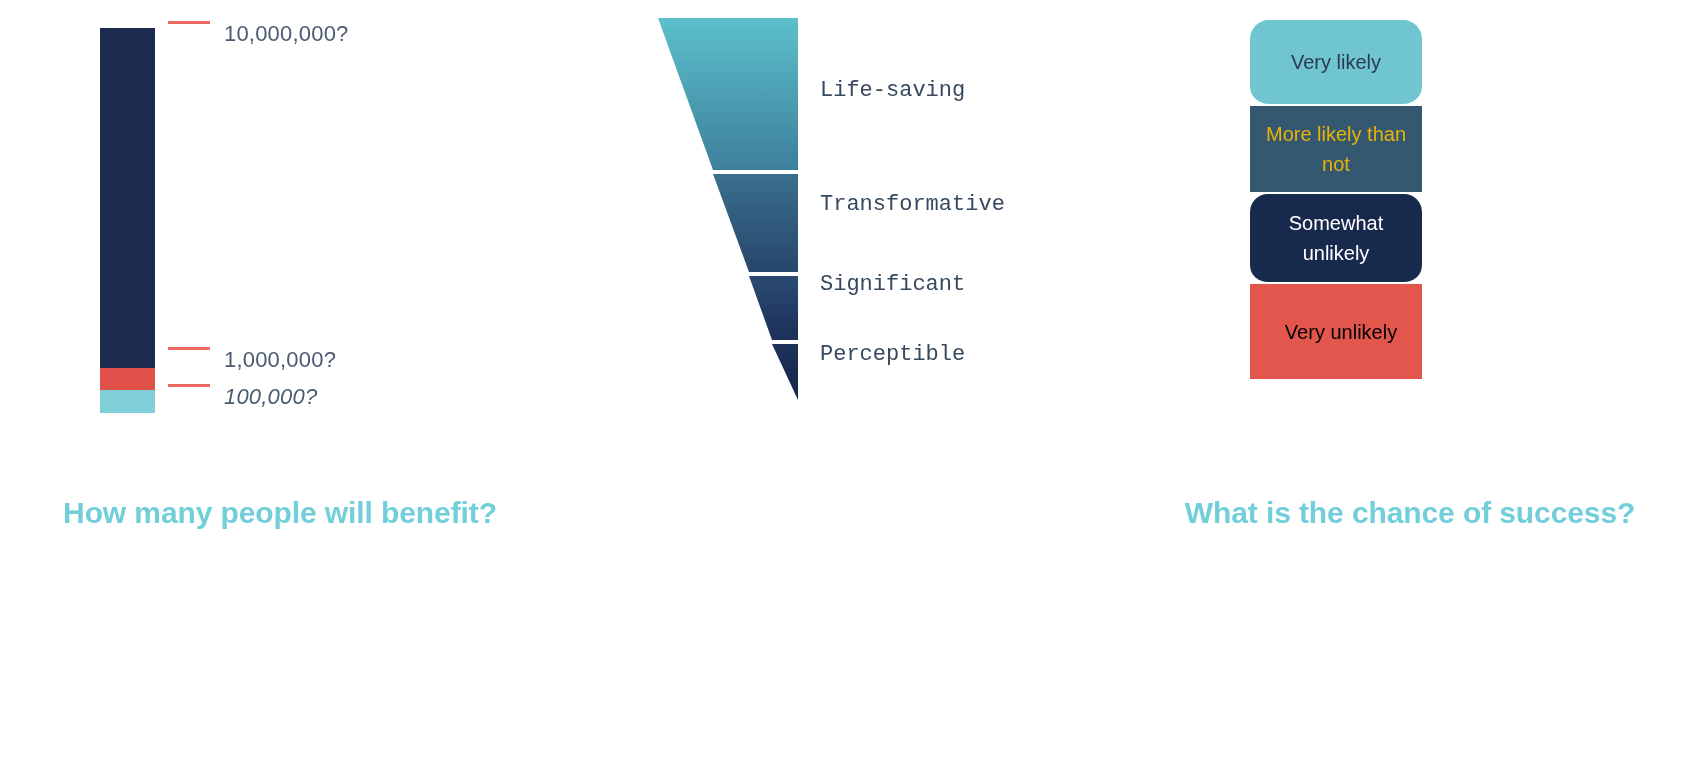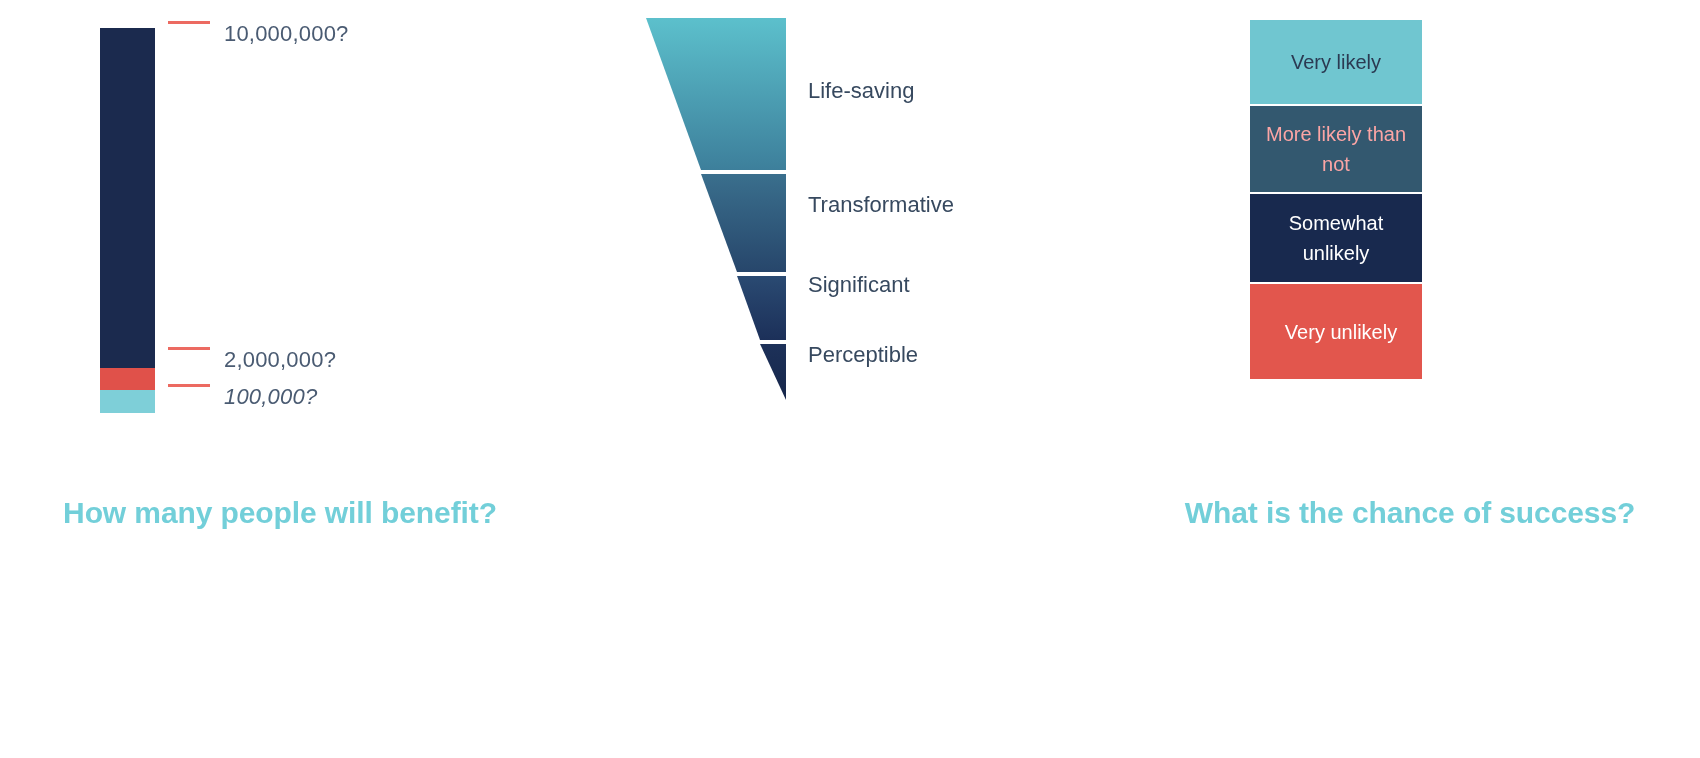--- a/index.html
+++ b/index.html
@@ -22,21 +22,21 @@
     background: #ffffff;
   }
 
   
   .panel {
     position: absolute;
     top: 0;
     height: 758px;
   }
   .panel-1 { left: 0;    width: 560px; }
-  .panel-2 { left: 548px; width: 560px; }
+  .panel-2 { left: 560px; width: 560px; font-family: Liberation Mono, monospace; }
   .panel-3 { left: 1120px; width: 580px; }
 
   .panel-heading {
     position: absolute;
     left: 0;
     right: 0;
     top: 490px;
     text-align: center;
     color: #72cfd9;
     font-size: 30px;
@@ -120,24 +120,24 @@
     display: flex;
     align-items: center;
     justify-content: center;
     text-align: center;
     font-size: 20px;
     line-height: 1.5;
     padding: 0 6px;
     border-bottom: 2px solid #ffffff;
   }
   .like-seg:last-child { border-bottom: none; }
-  .like-seg.k-0 { height: 86px;  background: #70c6d0; color: #2b3a52; }
-  .like-seg.k-1 { height: 88px;  background: #33586f; color: #fca5a5; }
-  .like-seg.k-2 { height: 90px;  background: #18294e; color: #ffffff; }
-  .like-seg.k-3 { height: 95px;  background: #e2564d; color: #ffffff; padding-left: 16px; }
+  .like-seg.k-0 { height: 86px;  background: #70c6d0; color: #2b3a52; border-radius: 19px; }
+  .like-seg.k-1 { height: 88px;  background: #33586f; color: #eab308; }
+  .like-seg.k-2 { height: 90px;  background: #18294e; color: #ffffff; border-radius: 18px; }
+  .like-seg.k-3 { height: 95px;  background: #e2564d; color: #000000; padding-left: 16px; }
 </style>
 </head>
 <body>
 
 <div class="canvas">
 
   <div class="panel panel-1">
 
     <div class="reach-bar">
       <div class="reach-seg s-top"></div>
@@ -145,21 +145,21 @@
       <div class="reach-seg s-bottom"></div>
     </div>
 
     <div class="reach-label l-10m">
       <span class="tick-rule"></span>
       <span class="reach-label-text">10,000,000?</span>
     </div>
 
     <div class="reach-label l-1m">
       <span class="tick-rule"></span>
-      <span class="reach-label-text">2,000,000?</span>
+      <span class="reach-label-text">1,000,000?</span>
     </div>
 
     <div class="reach-label l-100k">
       <span class="tick-rule"></span>
       <span class="reach-label-text">100,000?</span>
     </div>
 
     <div class="panel-heading">How many people will benefit?</div>
   </div>
 

